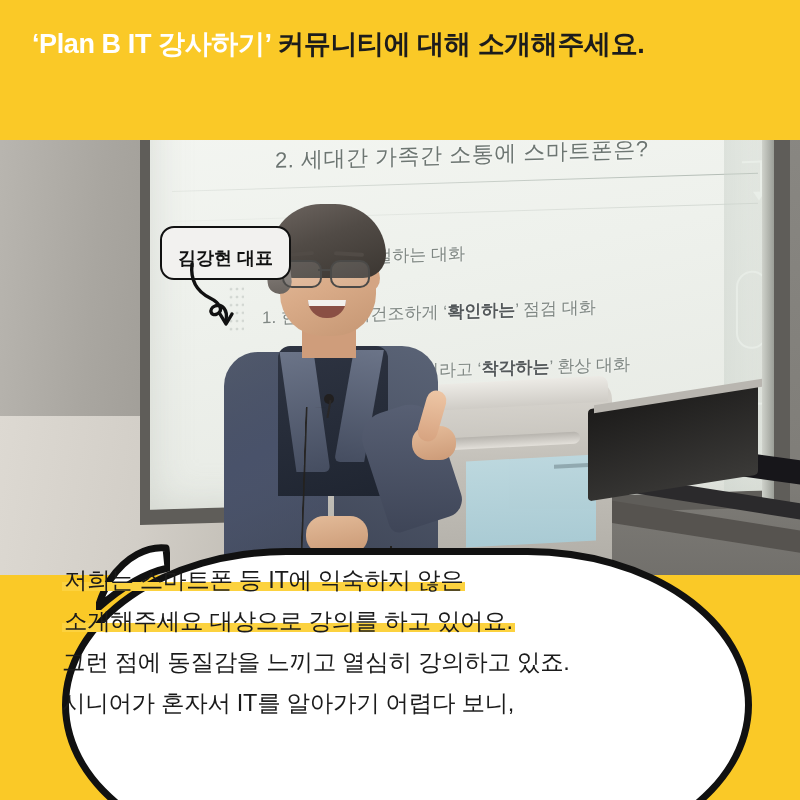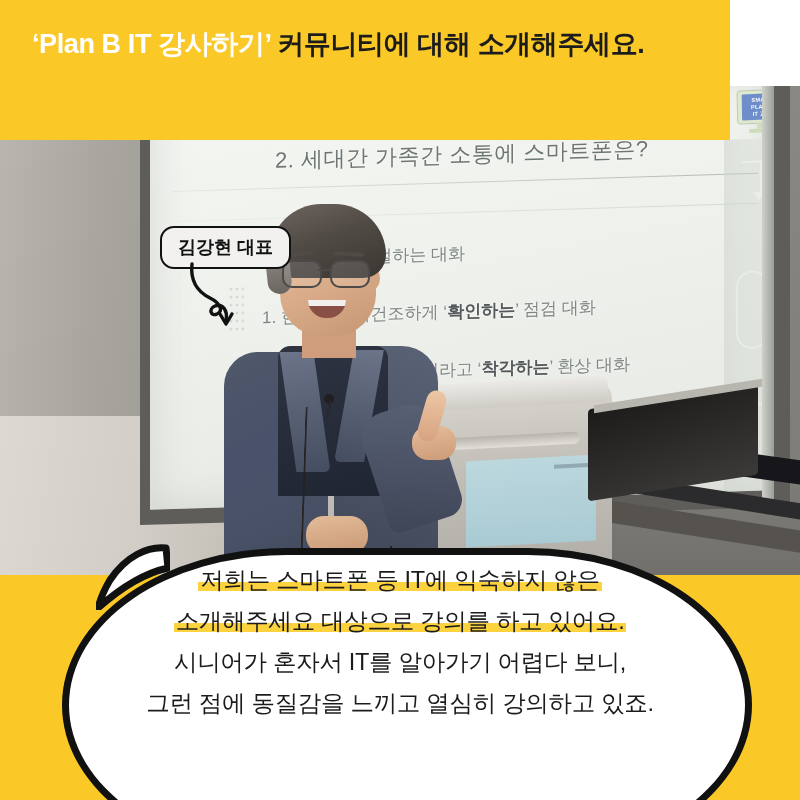--- a/index.html
+++ b/index.html
@@ -153,40 +153,40 @@
   .mic{position:absolute;left:102px;top:200px;width:10px;height:10px;border-radius:50%;background:#211f1f;}
   .mic-stem{position:absolute;left:106px;top:206px;width:2px;height:18px;background:#2a2828;transform:rotate(10deg);}
   .cable{position:absolute;left:80px;top:214px;width:70px;height:200px;
       border-left:2.6px solid #24221f;border-bottom:2.6px solid #24221f;
       border-radius:0 0 0 60px;transform:rotate(2deg);opacity:.92;}
   .cable2{position:absolute;left:120px;top:352px;width:48px;height:120px;
       border-right:2.6px solid #24221f;border-bottom:2.6px solid #24221f;
       border-radius:0 0 40px 0;}
 
   
-  .header{position:absolute;left:0;top:0;width:730px;height:140px;background:var(--yellow);
+  .header{position:absolute;left:0;top:0;width:800px;height:140px;background:var(--yellow);
       clip-path:polygon(0 0,800 0,800 78px,0 124px);}
   .header-title{position:absolute;left:32px;top:26px;width:740px;
       font-size:27px;font-weight:700;letter-spacing:-.4px;color:#1c1c1c;white-space:nowrap;}
   .header-title .q{color:#ffffff;}
 
   
   .callout{position:absolute;left:160px;top:140px;z-index:7;}
-  .callout-bubble{position:relative;display:inline-block;padding:7px 16px 8px;
+  .callout-bubble{position:relative;display:inline-block;padding:18px 16px 8px;
       background:#f2f1ef;border:2.6px solid #111;border-radius:14px;
       font-size:18px;font-weight:700;color:#111;white-space:nowrap;}
   .callout-arrow{position:absolute;left:24px;top:36px;width:60px;height:66px;}
 
   
   .band{position:absolute;left:0;top:575px;width:800px;height:225px;background:var(--yellow);}
   .bubble{position:absolute;left:62px;top:548px;width:676px;height:300px;
       background:#fff;border:7px solid #111;border-radius:300px/210px;z-index:5;overflow:hidden;}
   .bubble-tail{position:absolute;left:96px;top:540px;width:74px;height:70px;z-index:4;}
   .bubble-text{position:absolute;left:62px;top:560px;width:676px;z-index:6;
-      text-align:center;color:#1b1b1b;}
+      text-align:left;color:#1b1b1b;}
   .bline{font-size:23.5px;line-height:41px;font-weight:500;letter-spacing:-.3px;white-space:nowrap;}
   .bline.hl span{background:linear-gradient(180deg,transparent 58%,var(--hl) 58%,var(--hl) 94%,transparent 94%);
       padding:0 2px;}
   :root{--yellow:#fac927;--hl:#fcd23f;}
 </style>
 </head>
 <body>
 
 <div class="card">
 
@@ -311,20 +311,20 @@
   <div class="bubble"></div>
 
   <div class="bubble-text">
     <div class="bline hl">
       <span>저희는 스마트폰 등 IT에 익숙하지 않은</span>
     </div>
     <div class="bline hl">
       <span>소개해주세요 대상으로 강의를 하고 있어요.</span>
     </div>
     <div class="bline">
+      <span>그런 점에 동질감을 느끼고 열심히 강의하고 있죠.</span>
+    </div>
+    <div class="bline">
       <span>시니어가 혼자서 IT를 알아가기 어렵다 보니,</span>
     </div>
-    <div class="bline">
-      <span>그런 점에 동질감을 느끼고 열심히 강의하고 있죠.</span>
-    </div>
   </div>
 
 </div>
 
 </body></html>

